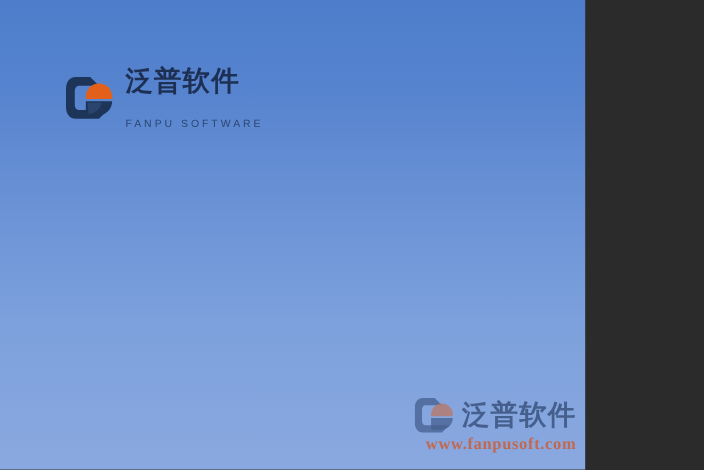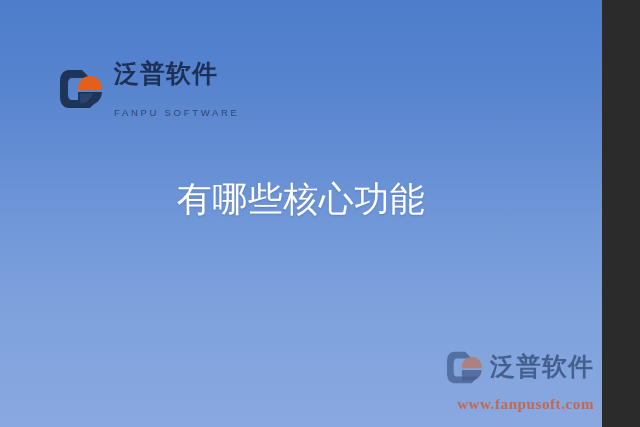--- a/index.html
+++ b/index.html
@@ -3,21 +3,21 @@
 <meta charset="utf-8">
 <title>Fanpu Software Banner</title>
 <style>
   html, body {
     margin: 0;
     padding: 0;
     background: #2b2b2b;
   }
   #banner {
     position: relative;
-    width: 602px;
+    width: 532px;
     height: 427px;
     overflow: hidden;
     background: linear-gradient(to bottom, #4d7dcb 0%, #5683ce 18%, #6b93d6 45%, #7da1dc 70%, #8aa8e0 100%);
     font-family: "Liberation Sans", "DejaVu Sans", sans-serif;
     user-select: none;
   }
 
   
   #header-logo {
     position: absolute;
@@ -105,21 +105,21 @@
     letter-spacing: 1px;
     line-height: 1.05;
     white-space: nowrap;
   }
   #watermark .wm-url {
     font-family: "Liberation Serif", "DejaVu Serif", serif;
     font-size: 15px;
     font-weight: 700;
     color: rgba(206, 92, 48, 0.82);
     letter-spacing: 0.6px;
-    margin-top: 12px;
+    margin-top: 2px;
     white-space: nowrap;
   }
 </style>
 </head>
 <body>
 
 <div id="banner">
 
   <div id="header-logo">
     <svg class="mark" viewBox="0 0 46 40" aria-hidden="true">
@@ -132,21 +132,20 @@
 
       <path d="M19.5 24.5 L33 24.5 C31 30.5 26 34.5 20.5 34.6 Z" fill="#33507f" opacity="0.55"></path>
     </svg>
     <div class="wordmark">
       <div class="cn">泛普软件</div>
       <div class="en">FANPU SOFTWARE</div>
     </div>
   </div>
 
   <div id="headline">
-    <span class="line">有哪些核心功能</span>
   </div>
 
   <div id="watermark">
     <div class="wm-top">
       <svg class="wm-mark" viewBox="0 0 46 40" aria-hidden="true">
         <path d="M22 1 L9 1 C3 1 0 6 0 12 L0 28 C0 34 3 39 9 39 L30 39 L38 31 L12 31 C9.5 31 8 29 8 26 L8 14 C8 11 9.5 9 12 9 L30 9 Z" fill="#2c4470" opacity="0.75"></path>
         <path d="M30 7 C37 7 42 12.5 42 19.5 L42 21 L18 21 L18 19.5 C18 12.5 23 7 30 7 Z" fill="#c9693f" opacity="0.8"></path>
         <path d="M18 23 L42 23 C42 30 36 36 29 36 L20 36 C18.6 36 18 35 18 33.6 Z" fill="#2c4470" opacity="0.75"></path>
       </svg>
       <div class="wm-cn">泛普软件</div>

